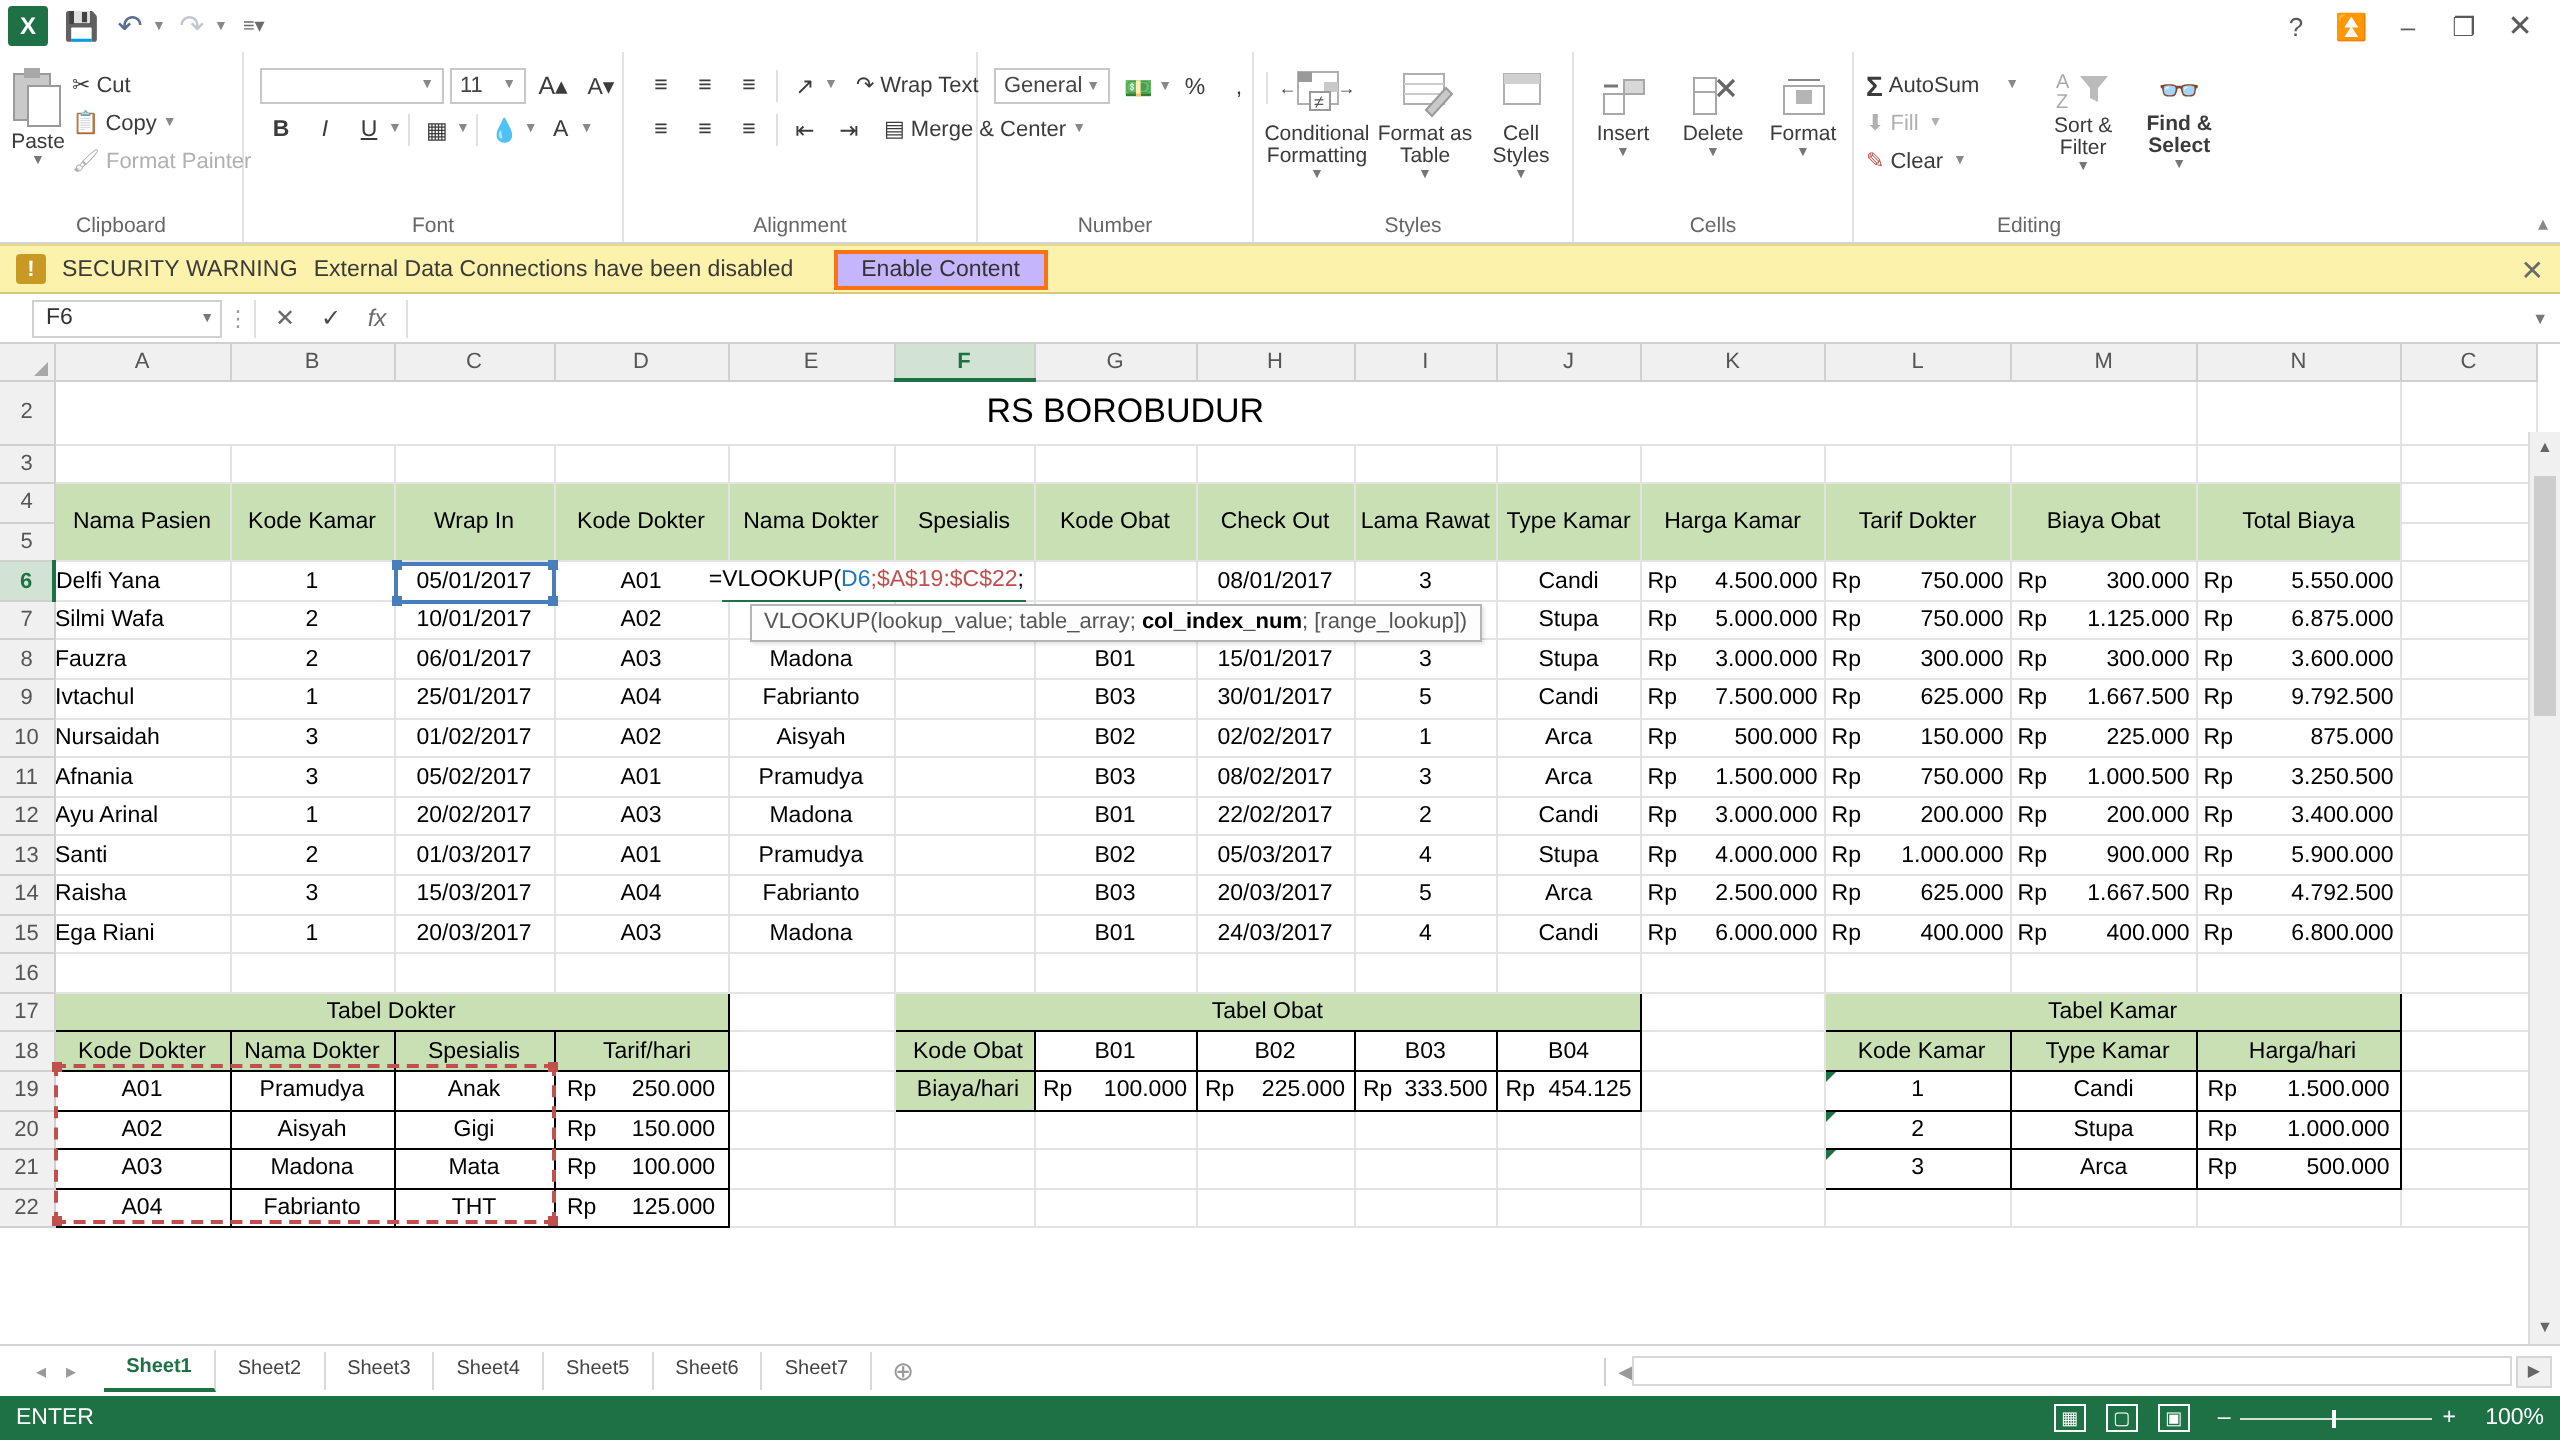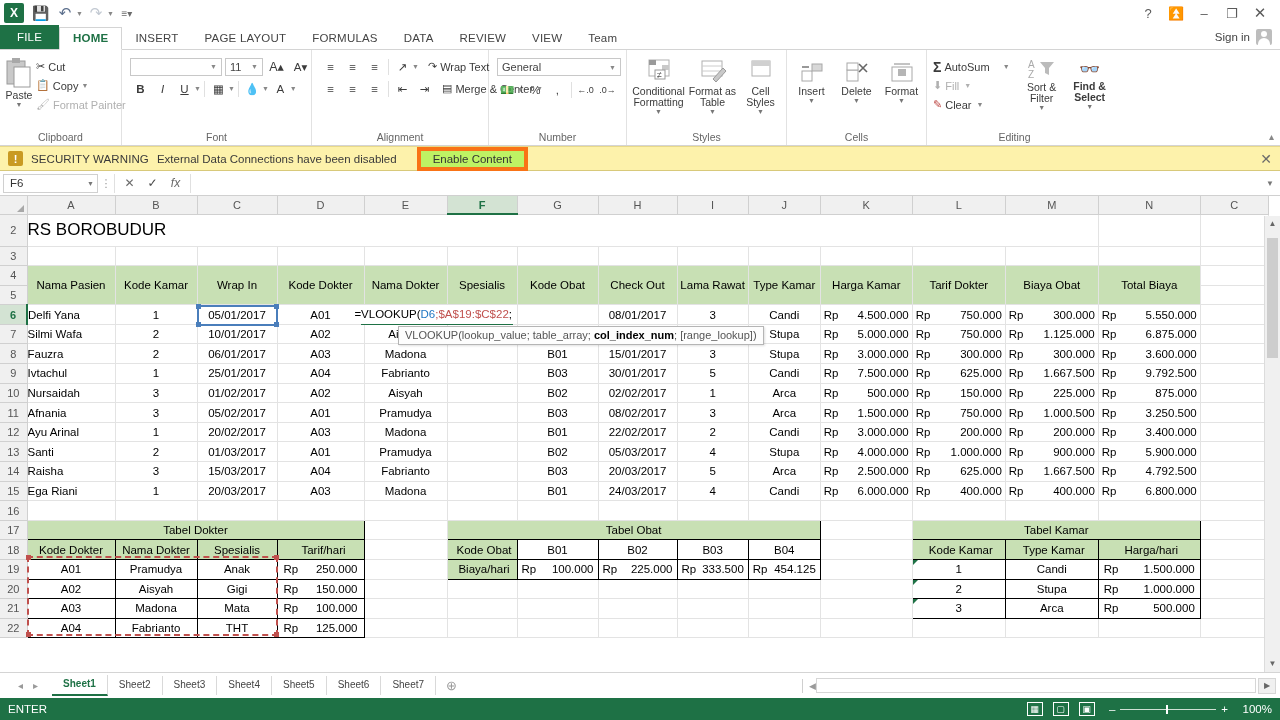--- a/index.html
+++ b/index.html
@@ -119,32 +119,32 @@
     border-bottom: 1px solid #d8c97a; display:flex; align-items:center;
     padding: 0 8px; gap: 8px; font-size: 11.5px; color: #3a3a3a;
   }
   .sec-ico {
     width: 15px; height: 15px; background: #c99a23; border-radius: 2px;
     color:#fff; font-weight:bold; font-size:11px; display:flex;
     align-items:center; justify-content:center;
   }
   .sec-title { font-weight: normal; letter-spacing: .1px;}
   .enablebtn {
-    margin-left: 12px; border:4px solid #f97316; background:#bef264;
+    margin-left: 12px; border:2px solid #f97316; background:#c4b5fd;
     padding: 2px 12px; font-size: 11.5px; color:#333;
   }
   .secclose { margin-left:auto; color:#6a6a6a; font-size:14px; }
 
   
   .fxbar {
     height: 25px; display:flex; align-items:center; background:#fff;
     border-bottom:1px solid #d0d0d0;
   }
   .namebox {
-    width: 95px; height:19px; margin-left:3px; border:1px solid #d0d0d0;
+    width: 95px; height:19px; margin-left:16px; border:1px solid #d0d0d0;
     display:flex; align-items:center; padding:0 3px 0 6px; font-size:11.5px;
     color:#333; background:#fff;
   }
   .namebox .dd { margin-left:auto; font-size:7px; color:#777; }
   .fxdots { width:16px; text-align:center; color:#9a9a9a; font-size:11px; }
   .fxbtns { display:flex; align-items:center; gap:2px;
             border-left:1px solid #e0e0e0; border-right:1px solid #e0e0e0;
             padding: 0 4px; height:19px;}
   .fxb { width:21px; text-align:center; color:#6a6a6a; font-size:12px; }
   .fxb.ok { color:#4a4a4a; }
@@ -182,21 +182,21 @@
 
   td.cell {
     border-right:1px solid #e3e3e3; border-bottom:1px solid #e3e3e3;
     font-size:11.5px; color:#000; padding:0 3px; height:19.6px;
     white-space:nowrap; overflow:hidden; vertical-align:middle;
   }
   .c { text-align:center; } .l { text-align:left; }
   .hdr { background:#c8e0b4; text-align:center; font-size:11.5px; color:#000;}
   .tblhdr { background:#c8e0b4; text-align:center; }
   .bx { border:1px solid #000 !important; }
-  .title-cell { font-size:17px; text-align:left; color:#000; }
+  .title-cell { font-size:17px; text-align:center; color:#000; }
 
   .rp { display:flex; justify-content:space-between; padding:0 3px; }
   .rp span:first-child { margin-right:6px; }
 
   .errtri { position:relative; }
   .errtri::before {
     content:""; position:absolute; left:0; top:0;
     border-top:5px solid #1e7145; border-right:5px solid transparent;
   }
 
@@ -298,35 +298,20 @@
     </div>
     <div class="wincontrols">
       <div class="wc">?</div>
       <div class="wc">⏫</div>
       <div class="wc">–</div>
       <div class="wc">❐</div>
       <div class="wc close">✕</div>
     </div>
   </div>
 
-  <div class="tabbar">
-    <div class="tab file">FILE</div>
-    <div class="tab active">HOME</div>
-    <div class="tab">INSERT</div>
-    <div class="tab">PAGE LAYOUT</div>
-    <div class="tab">FORMULAS</div>
-    <div class="tab">DATA</div>
-    <div class="tab">REVIEW</div>
-    <div class="tab">VIEW</div>
-    <div class="tab plain">Team</div>
-    <div class="signin">
-      <span>Sign in</span>
-      <span class="avatar"></span>
-    </div>
-  </div>
 
   <div class="ribbon">
 
     <div class="rgroup" style="width:122px">
       <div class="rgroup-body">
         <div class="bigbtn" style="width:44px">
           <svg width="30" height="32" viewBox="0 0 30 32">
             <rect x="3" y="4" width="18" height="23" fill="#c9c9c9" stroke="#9a9a9a"></rect>
             <rect x="8" y="1" width="8" height="5" fill="#a8a8a8"></rect>
             <rect x="10" y="10" width="16" height="20" fill="#fff" stroke="#9a9a9a"></rect>
@@ -410,21 +395,21 @@
             <span class="ico">▤</span>
             <span>Merge &amp; Center</span>
             <span class="arr" style="font-size:7px;color:#888">▼</span>
           </div>
         </div>
       </div>
       <div class="rgroup-label">Alignment</div>
     </div>
 
     <div class="rgroup" style="width:138px">
-      <div class="rgroup-body" style="flex-direction:column;gap:4px;padding:5px 4px 0">
+      <div class="rgroup-body" style="flex-direction:row;gap:4px;padding:5px 4px 0">
         <div class="inputbox" style="width:124px">
           <span>General</span>
           <span class="dd">▼</span>
         </div>
         <div style="display:flex;align-items:center;gap:1px">
           <div class="fbtn">💵</div>
           <span class="caret">▼</span>
           <div class="fbtn">%</div>
           <div class="fbtn">,</div>
           <div class="sep"></div>
@@ -1236,21 +1221,21 @@
 
     <div class="editcell" style="left:361px; top:109px; width:152px;">
       <span class="tok-black">=VLOOKUP(</span>
         <span class="tok-blue">D6</span>
         <span class="tok-red">;</span>
         <span class="tok-red">$A$19:$C$22</span>
         <span class="tok-black">;</span>
         <span class="caretbar"></span>
     </div>
 
-    <div class="tooltip" style="left:398px; top:130px;">
+    <div class="tooltip" style="left:375px; top:130px;">
       <span>VLOOKUP(lookup_value; table_array; </span><b>col_index_num</b><span>; [range_lookup])</span>
     </div>
 
   </div>
 
   <div class="vscroll">
     <div class="sarrow" style="top:0">▲</div>
     <div class="vthumb"></div>
     <div class="sarrow" style="bottom:0">▼</div>
   </div>

